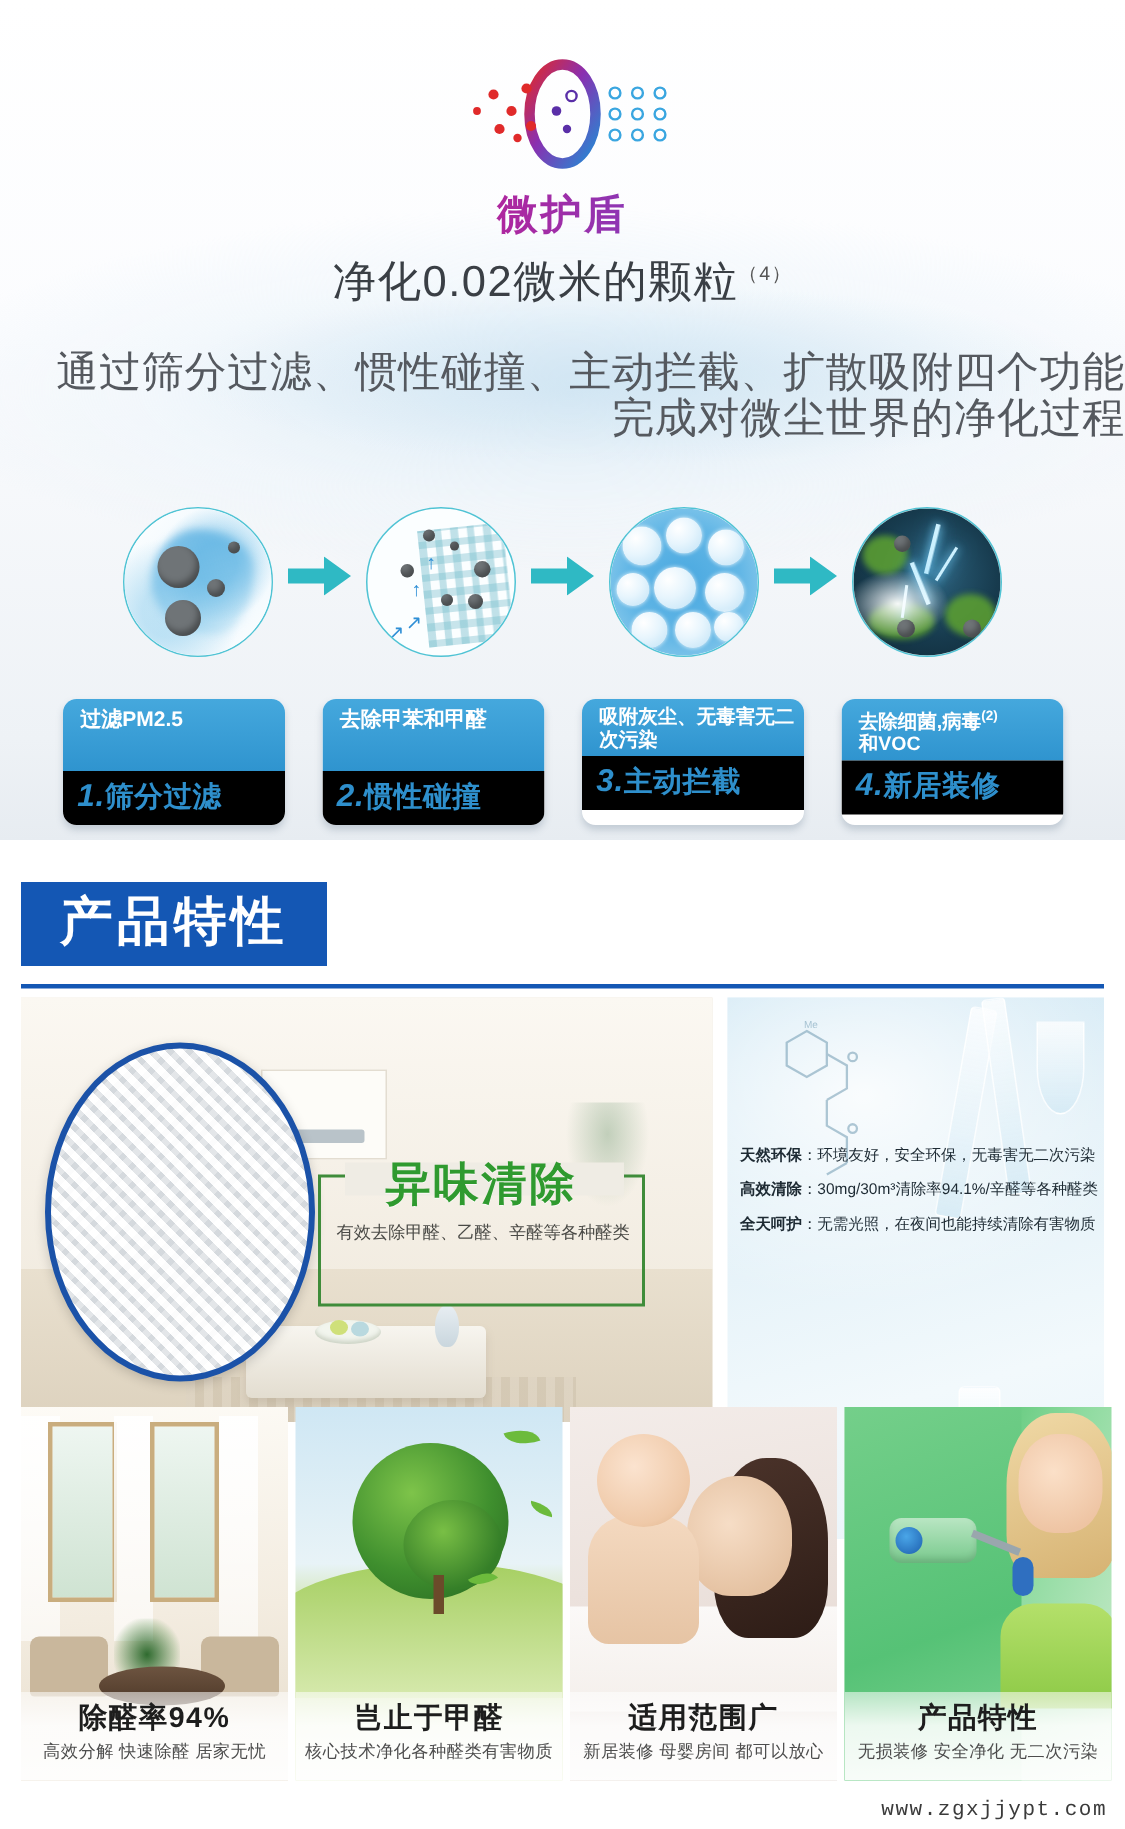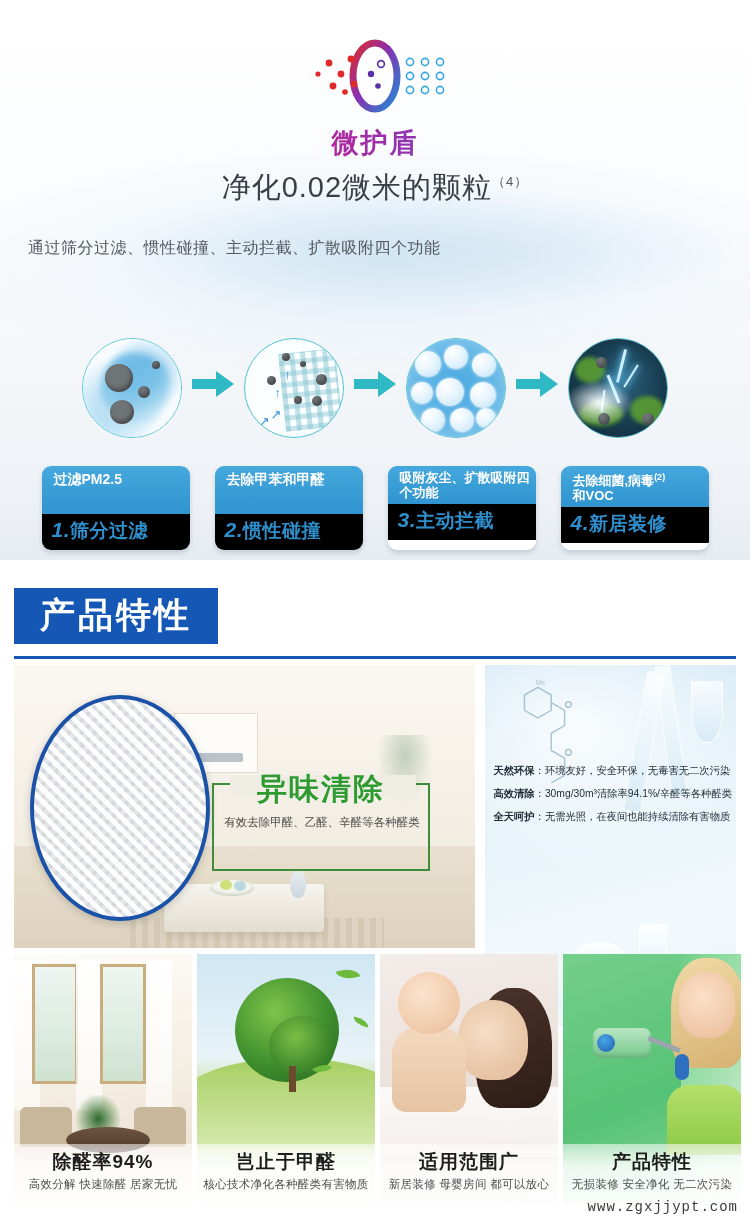--- a/index.html
+++ b/index.html
@@ -39,22 +39,22 @@
     -webkit-text-fill-color:transparent;
   }
 
   .hero-title{
     position:absolute;left:0;right:0;top:168px;text-align:center;
     font-size:29px;color:#3a3f45;letter-spacing:1px;font-weight:500;
   }
   .hero-title .sup{font-size:13px;vertical-align:super;color:#555;}
 
   .hero-sub{
-    position:absolute;left:0;right:0;top:232px;text-align:left;
-    font-size:16px;color:#55595f;line-height:31px;letter-spacing:.5px;margin-left:28px;
+    position:absolute;left:0;right:0;top:232px;text-align:right;
+    font-size:28px;color:#55595f;line-height:31px;letter-spacing:.5px;margin-left:28px;
   }
 
   
   .flow{position:absolute;left:0;right:0;top:333px;height:110px;}
   .flow-row{display:flex;align-items:center;justify-content:center;gap:0px;}
   .circ{
     width:100px;height:100px;border-radius:50%;
     border:1.5px solid #4fc3d4;box-sizing:border-box;position:relative;overflow:hidden;
     background:#fbfeff;flex:0 0 auto;
   }
@@ -187,21 +187,21 @@
   .pr-mol{position:absolute;left:28px;top:14px;width:86px;height:120px;opacity:.42;}
   .pr-tube{position:absolute;background:linear-gradient(180deg,rgba(255,255,255,.75),rgba(200,228,242,.55));
     border:1px solid rgba(255,255,255,.8);border-radius:3px;}
   .pr-flask{position:absolute;bottom:12px;background:linear-gradient(180deg,rgba(255,255,255,.8),rgba(196,226,242,.6));
     border:1px solid rgba(255,255,255,.85);}
   .bullets{position:absolute;left:8px;top:94px;width:244px;}
   .bl{font-size:10.3px;color:#1d2a33;line-height:23px;white-space:nowrap;}
   .bl b{font-weight:bold;}
 
   
-  .grid-bot{position:absolute;left:14px;top:394px;width:722px;height:249px;display:flex;gap:5px;}
+  .grid-bot{position:absolute;left:14px;top:378px;width:722px;height:249px;display:flex;gap:5px;}
   .bcard{position:relative;width:178px;height:249px;overflow:hidden;flex:0 0 auto;}
   .bcap{position:absolute;left:0;right:0;bottom:0;padding:6px 4px 10px 4px;text-align:center;
     background:linear-gradient(180deg,rgba(255,255,255,.55) 0%,rgba(255,255,255,.88) 38%,rgba(255,255,255,.95) 100%);}
   .bcap-t{font-size:19px;font-weight:bold;color:#1d1d1d;line-height:24px;letter-spacing:1px;}
   .bcap-s{font-size:11.5px;color:#4d4d4d;line-height:18px;margin-top:1px;letter-spacing:.3px;}
 
   
   .b1{background:linear-gradient(175deg,#fdfbf6 0%,#f3ece0 55%,#e6dccb 100%);}
   .b1-win{position:absolute;top:10px;width:46px;height:120px;background:linear-gradient(180deg,#eef6f1,#cfe3d2);
     border:3px solid #c9ad7e;box-sizing:border-box;}
@@ -303,20 +303,21 @@
     </div>
 
     <div class="brand">微护盾</div>
 
     <div class="hero-title">
       <span>净化0.02微米的颗粒</span><span class="sup">（4）</span>
     </div>
 
     <div class="hero-sub">
       <div>通过筛分过滤、惯性碰撞、主动拦截、扩散吸附四个功能</div>
+      <div>完成对微尘世界的净化过程</div>
     </div>
 
     <div class="flow">
       <div class="flow-row">
 
         <div class="circ">
           <div class="c1-bg"></div>
             <div class="c1-blob"></div>
           <span class="dotg" style="left:22%;top:26%;width:28px;height:28px;"></span>
           <span class="dotg" style="left:28%;top:62%;width:24px;height:24px;"></span>
@@ -398,21 +399,21 @@
         </div>
 
         <div class="card">
           <div class="card-top">去除甲苯和甲醛</div>
           <div class="card-bot">
             <span class="num">2.</span><span>惯性碰撞</span>
           </div>
         </div>
 
         <div class="card">
-          <div class="card-top two">吸附灰尘、扩散吸附四个功能</div>
+          <div class="card-top two">吸附灰尘、无毒害无二次污染</div>
           <div class="card-bot">
             <span class="num">3.</span><span>主动拦截</span>
           </div>
         </div>
 
         <div class="card">
           <div class="card-top two">
             <span>去除细菌,病毒</span><span class="sup">(2)</span><br>
             <span>和VOC</span>
           </div>

